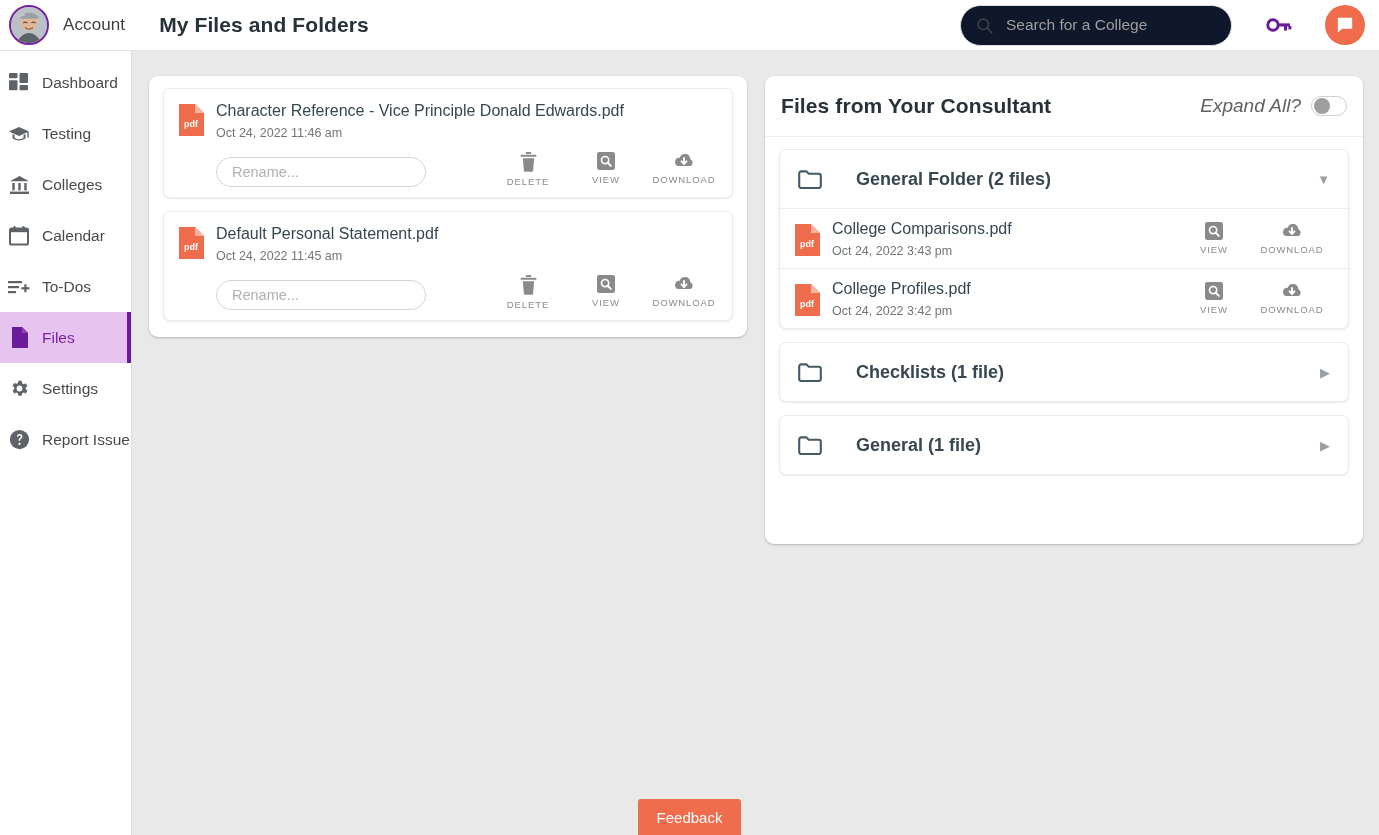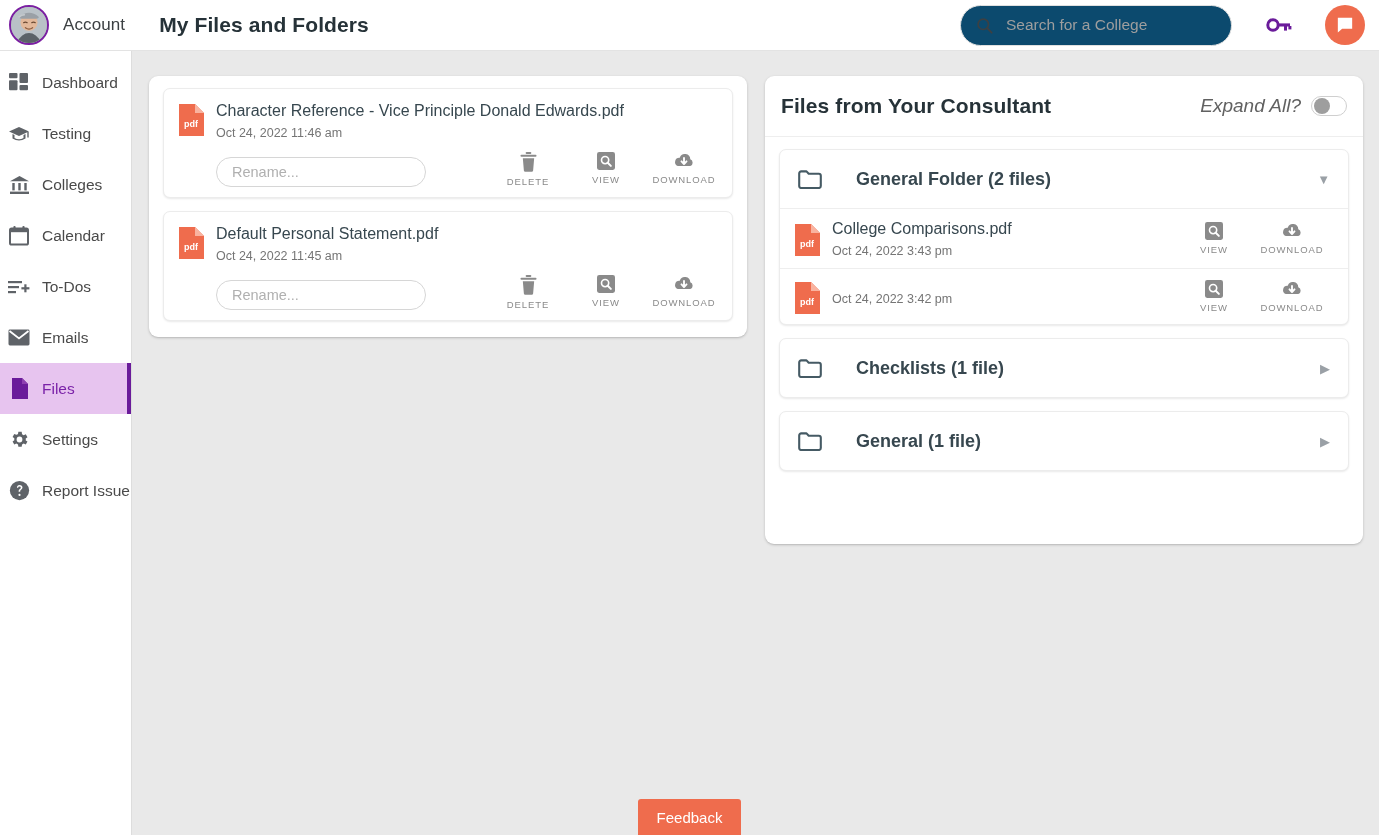--- a/index.html
+++ b/index.html
@@ -29,21 +29,21 @@
   .page-title {
     margin-left: 34px; font-size: 21px; font-weight: bold; color: #263238;
     letter-spacing: .1px;
   }
   .topbar-right {
     margin-left: auto; display: flex; align-items: center; gap: 0;
     padding-right: 14px;
   }
   .searchbox {
     width: 272px; height: 41px; border: 1px solid #e0e0e0; border-radius: 21px;
-    display: flex; align-items: center; padding: 0 14px; background: #0c4a6e;
+    display: flex; align-items: center; padding: 0 14px; background: #0f172a;
   }
   .search-ph { margin-left: 12px; font-size: 15.5px; color: #9e9e9e; }
   .key-btn { margin-left: 34px; display: flex; align-items: center; }
   .chat-btn {
     margin-left: 33px; width: 40px; height: 40px; border-radius: 50%;
     background: #ef6c4d; display: flex; align-items: center; justify-content: center;
   }
 
   
   .sidebar {
@@ -252,29 +252,20 @@
           <rect x="0" y="3" width="14" height="2.2" fill="#5f6368"></rect>
           <rect x="0" y="8" width="11" height="2.2" fill="#5f6368"></rect>
           <rect x="0" y="13" width="8" height="2.2" fill="#5f6368"></rect>
           <rect x="13.4" y="9.2" width="8" height="2.2" fill="#5f6368"></rect>
           <rect x="16.3" y="6.3" width="2.2" height="8" fill="#5f6368"></rect>
         </svg>
       </span>
       <span class="nav-label">To-Dos</span>
     </div>
 
-    <div class="nav-item">
-      <span class="nav-icon">
-        <svg width="22" height="17" viewBox="0 0 22 17">
-          <rect x="0.5" y="0.5" width="21" height="16" rx="1.4" fill="#5f6368"></rect>
-          <path d="M1.5 2 L11 9.4 L20.5 2" fill="none" stroke="#fff" stroke-width="1.9"></path>
-        </svg>
-      </span>
-      <span class="nav-label">Emails</span>
-    </div>
 
     <div class="nav-item active">
       <span class="nav-icon">
         <svg width="17" height="21" viewBox="0 0 17 21">
           <path d="M1 0h10l6 6v15H1Z" fill="#6a1b9a"></path>
           <path d="M11 0l6 6h-6Z" fill="#8e3fb0"></path>
         </svg>
       </span>
       <span class="nav-label">Files</span>
     </div>
@@ -438,20 +429,21 @@
             </div>
           </div>
 
           <div class="folder-file">
             <svg class="pdf-icon" viewBox="0 0 26 32">
               <path d="M1 0h16l9 9v23H1Z" fill="#ef6c4d"></path>
               <path d="M17 0l9 9h-9Z" fill="#f9b3a0"></path>
               <text x="13" y="23" font-family="Liberation Sans, sans-serif" font-size="9" font-weight="bold" fill="#fff" text-anchor="middle">pdf</text>
             </svg>
             <div class="file-main">
+              <div class="file-name">College Profiles.pdf</div>
               <div class="file-date">Oct 24, 2022 3:42 pm</div>
             </div>
             <div class="actions">
               <div class="action">
                 <svg width="18" height="18" viewBox="0 0 20 20">
                   <rect x="0" y="0" width="20" height="20" rx="2.4" fill="#8a8a8a"></rect>
                   <circle cx="9" cy="9" r="4" fill="none" stroke="#fff" stroke-width="1.8"></circle>
                   <line x1="11.9" y1="11.9" x2="15.4" y2="15.4" stroke="#fff" stroke-width="2.2" stroke-linecap="round"></line>
                 </svg>
                 <span class="action-lbl">VIEW</span>

